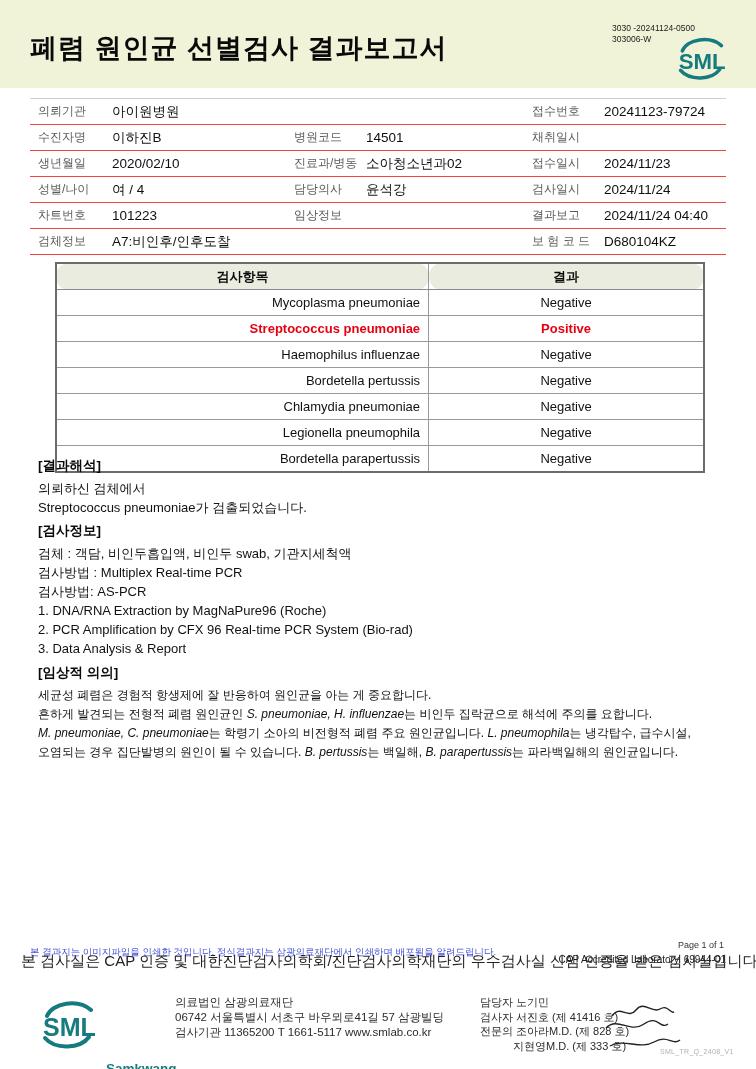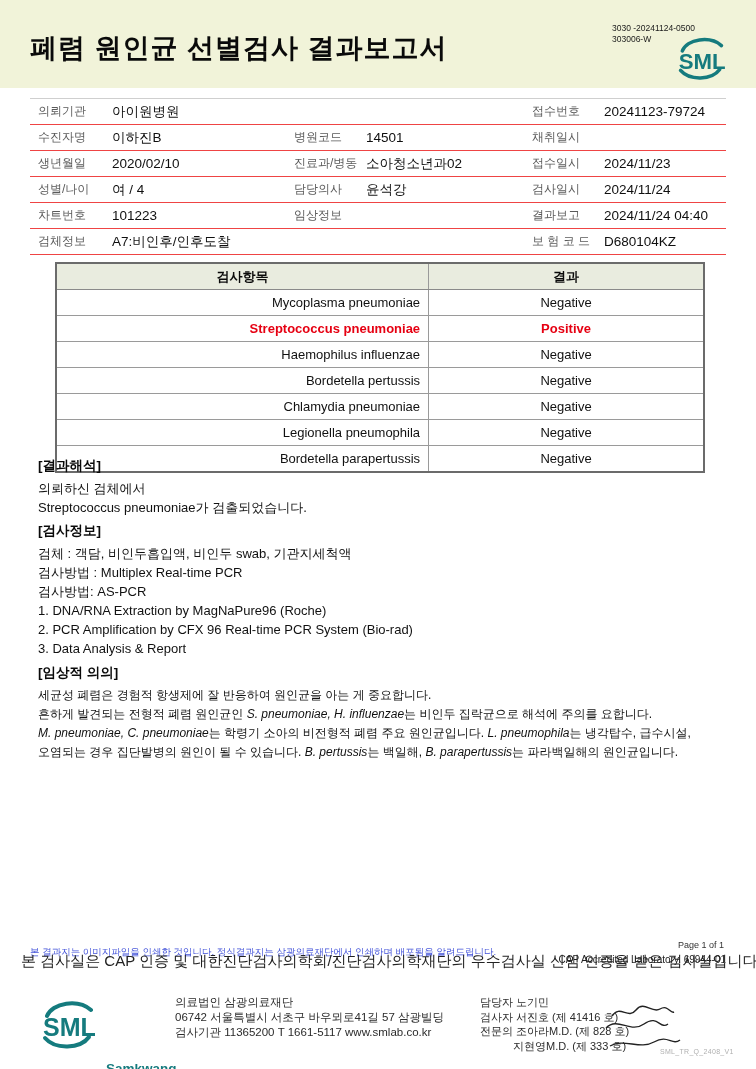--- a/index.html
+++ b/index.html
@@ -14,21 +14,21 @@
   
   .info-table{position:absolute;left:30px;top:98px;width:696px;border-top:1px solid #cfcfcf;}
   .info-row{display:grid;grid-template-columns:82px 174px 80px 158px 80px 1fr;height:25px;align-items:center;border-bottom:1px solid #ef4444;}
   .info-label{font-size:12px;color:#5a5a5a;padding-left:8px;white-space:nowrap;}
   .info-value{font-size:13.5px;color:#0f0f0f;white-space:nowrap;}
 
   
   .results-table{position:absolute;left:55px;top:262px;width:650px;border-collapse:collapse;table-layout:fixed;}
   .results-table th,.results-table td{border:1px solid #9a9a9a;height:23px;font-size:13px;padding:1px 8px;}
   .results-table{border:2px solid #6b6b6b;}
-  .results-table th{background:#e9ecdf;font-weight:bold;color:#0a0a0a;text-align:center;border-bottom:1px solid #8a8a8a;}
+  .results-table th{background:#e9ecdf;font-weight:bold;color:#0a0a0a;text-align:center;border-bottom:1px solid #8a8a8a;border-radius:13px;}
   .cell-name{text-align:right;padding-left:14px;color:#111;}
   .cell-result{text-align:center;color:#111;}
   .row-positive td{color:#e60012;font-weight:bold;}
   .col-name{width:57.5%;}
 
   
   .section{position:absolute;left:38px;color:#111;}
   .section-heading{font-size:13.5px;font-weight:bold;color:#0a0a0a;margin:0 0 4px 0;}
   .section-line{font-size:13px;line-height:19px;margin:0;}
   .clinical .section-line{font-size:12px;line-height:19px;width:702px;}

